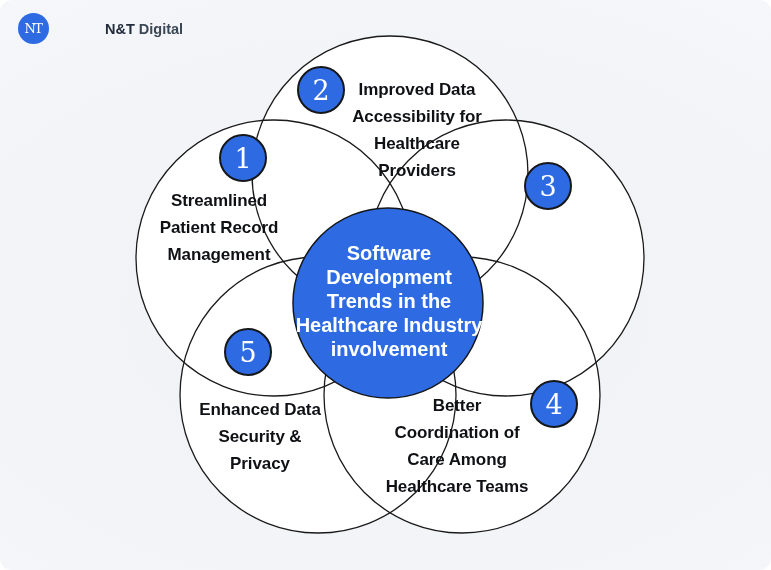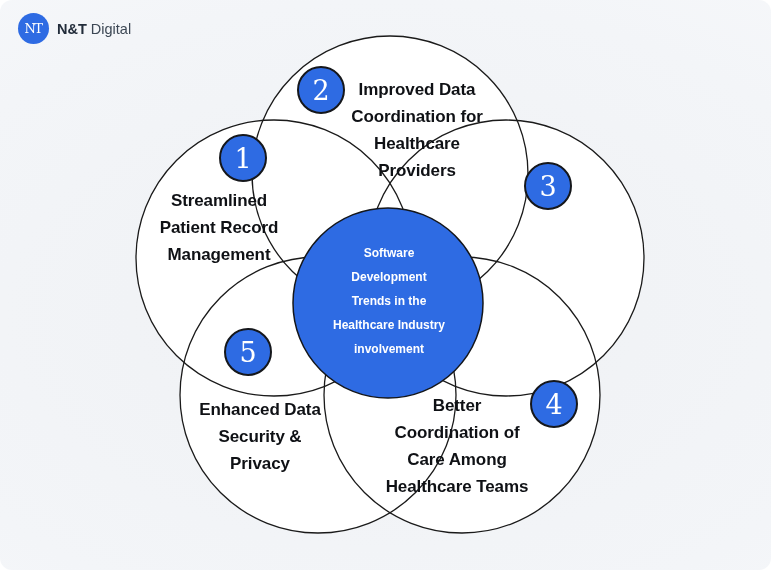--- a/index.html
+++ b/index.html
@@ -31,21 +31,21 @@
     stroke: #14161a;
     stroke-width: 1.5;
   }
   
   .logo {
     position: absolute;
     left: 18px;
     top: 13px;
     display: flex;
     align-items: center;
-    gap: 8px;
+    gap: 16px;
   }
   .logo-mark {
     width: 31px;
     height: 31px;
     border-radius: 50%;
     background: var(--accent, #2e6be3);
     color: #ffffff;
     display: flex;
     align-items: center;
     justify-content: center;
@@ -53,22 +53,22 @@
     font-size: 13px;
     letter-spacing: -1.5px;
     padding-right: 1px;
     box-sizing: border-box;
   }
   .logo-text {
     font-size: 14.5px;
     color: #222c3a;
     white-space: nowrap;
   }
-  .logo-text .bold { font-weight: 700; }
-  .logo-text .light { font-weight: 400; color: #3c4754; margin-left: 4px; margin-top: 24px; }
+  .logo-text .bold { font-weight: 700; margin-left: 40px; }
+  .logo-text .light { font-weight: 700; color: #3c4754; margin-left: 4px; margin-top: 24px; }
   
   .badge {
     position: absolute;
     width: 48px;
     height: 48px;
     border: 2px solid #15171b;
     border-radius: 50%;
     background: var(--accent, #2e6be3);
     color: #ffffff;
     display: flex;
@@ -91,21 +91,21 @@
     color: var(--ink, #0f1115);
   }
   .center-label {
     position: absolute;
     left: 292px;
     top: 241px;
     width: 194px;
     text-align: center;
     white-space: pre-line;
     font-weight: 700;
-    font-size: 12px;
+    font-size: 20px;
     line-height: 24px;
     color: #ffffff;
   }
   .t1 { left: 99px; top: 187px; width: 240px; }
   .t2 { left: 292px; top: 76px;  width: 250px; }
   .t3 { left: 453px; top: 230px; width: 220px; }
   .t4 { left: 332px; top: 392px; width: 250px; }
   .t5 { left: 145px; top: 396px; width: 230px; }
   .b1 { left: 219px; top: 134px; }
   .b2 { left: 297px; top: 66px;  }
@@ -148,21 +148,21 @@
   <div class="badge b1">1</div>
   <div class="badge b2">2</div>
   <div class="badge b3">3</div>
   <div class="badge b4">4</div>
   <div class="badge b5">5</div>
 
   <div class="petal-label t1">Streamlined
 Patient Record
 Management</div>
   <div class="petal-label t2">Improved Data
-Coordination for
+Accessibility for
 Healthcare
 Providers</div>
   <div class="petal-label t4">Better
 Coordination of
 Care Among
 Healthcare Teams</div>
   <div class="petal-label t5">Enhanced Data
 Security &amp;
 Privacy</div>
 

